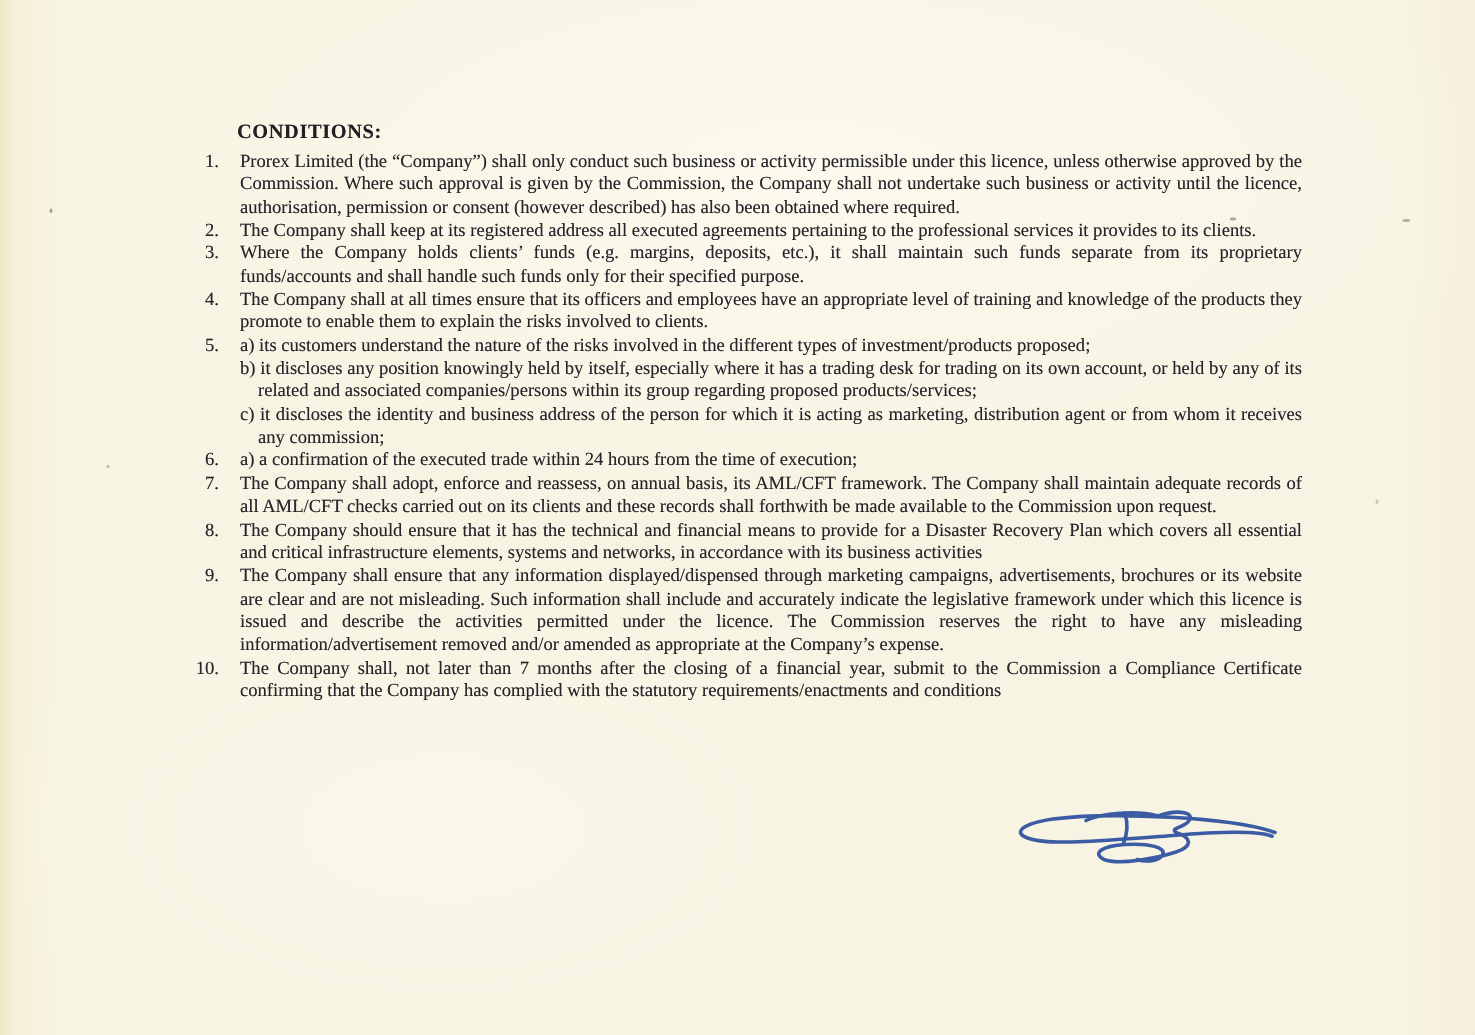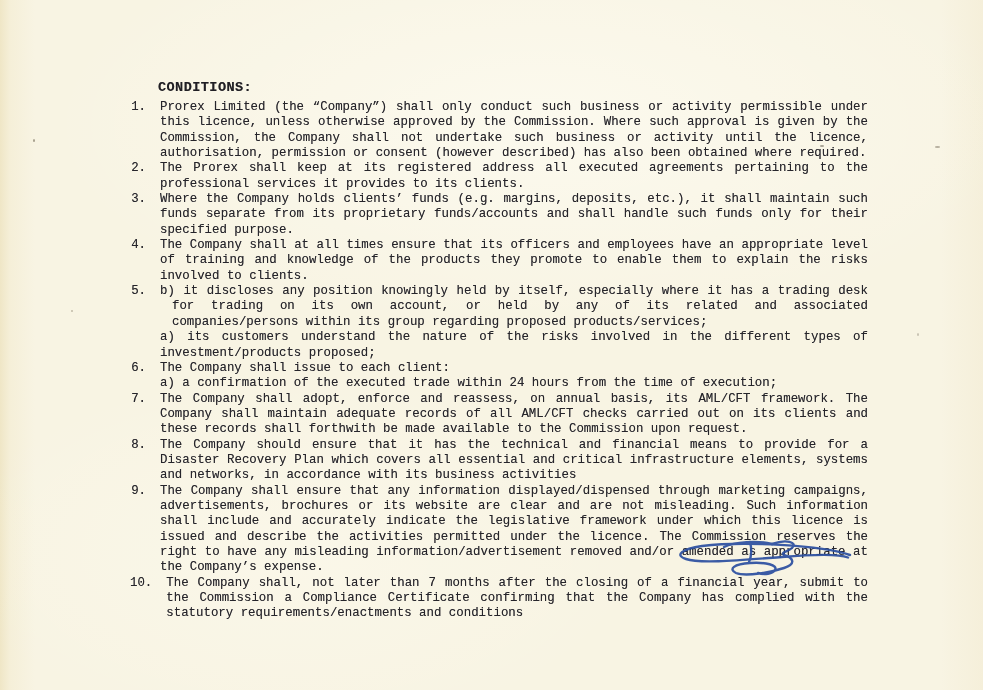--- a/index.html
+++ b/index.html
@@ -8,21 +8,20 @@
     background:#e9e2c8;
     font-family:"Liberation Serif","DejaVu Serif",serif;
   }
   .page{
     position:absolute;left:0;top:0;width:983px;height:690px;
     background:
       radial-gradient(ellipse 700px 300px at 55% 18%, rgba(255,254,247,0.55), rgba(255,254,247,0) 70%),
       radial-gradient(ellipse 500px 260px at 30% 80%, rgba(255,253,244,0.35), rgba(255,253,244,0) 70%),
       linear-gradient(90deg, #efe6c6 0px, #f5efd8 10px, #f8f4e3 35px, #f8f4e3 940px, #f5efda 983px),
       #f8f4e3;
-    font-family: Liberation Mono, monospace;
   }
   .heading{
     position:absolute;left:158px;top:80px;
     font-size:13.6px;font-weight:bold;color:#201f24;
     letter-spacing:0.4px;
     text-shadow:0 0 0.4px rgba(45,42,50,0.55);
   }
   .conditions{
     position:absolute;left:130px;top:100px;width:738px;
     font-size:12.4px;line-height:15.35px;color:#26252b;
@@ -59,46 +58,46 @@
   <div class="conditions">
       <div class="cond-row">
         <div class="cond-num">1.</div>
         <div class="cond-body">
           <div class="cond-text">Prorex Limited (the “Company”) shall only conduct such business or activity permissible under this licence, unless otherwise approved by the Commission. Where such approval is given by the Commission, the Company shall not undertake such business or activity until the licence, authorisation, permission or consent (however described) has also been obtained where required.</div>
         </div>
       </div>
       <div class="cond-row">
         <div class="cond-num">2.</div>
         <div class="cond-body">
-          <div class="cond-text">The Prorex shall keep at its registered address all executed agreements pertaining to the professional services it provides to its clients.</div>
+          <div class="cond-text">The Company shall keep at its registered address all executed agreements pertaining to the professional services it provides to its clients.</div>
         </div>
       </div>
       <div class="cond-row">
         <div class="cond-num">3.</div>
         <div class="cond-body">
           <div class="cond-text">Where the Company holds clients’ funds (e.g. margins, deposits, etc.), it shall maintain such funds separate from its proprietary funds/accounts and shall handle such funds only for their specified purpose.</div>
         </div>
       </div>
       <div class="cond-row">
         <div class="cond-num">4.</div>
         <div class="cond-body">
           <div class="cond-text">The Company shall at all times ensure that its officers and employees have an appropriate level of training and knowledge of the products they promote to enable them to explain the risks involved to clients.</div>
         </div>
       </div>
       <div class="cond-row">
         <div class="cond-num">5.</div>
         <div class="cond-body">
+          <div class="cond-sub">a) its customers understand the nature of the risks involved in the different types of investment/products proposed;</div>
           <div class="cond-sub hang">b) it discloses any position knowingly held by itself, especially where it has a trading desk for trading on its own account, or held by any of its related and associated companies/persons within its group regarding proposed products/services;</div>
-          <div class="cond-sub">a) its customers understand the nature of the risks involved in the different types of investment/products proposed;</div>
+          <div class="cond-sub hang">c) it discloses the identity and business address of the person for which it is acting as marketing, distribution agent or from whom it receives any commission;</div>
         </div>
       </div>
       <div class="cond-row">
         <div class="cond-num">6.</div>
         <div class="cond-body">
-          <div class="cond-text">The Company shall issue to each client:</div>
           <div class="cond-sub">a) a confirmation of the executed trade within 24 hours from the time of execution;</div>
         </div>
       </div>
       <div class="cond-row">
         <div class="cond-num">7.</div>
         <div class="cond-body">
           <div class="cond-text">The Company shall adopt, enforce and reassess, on annual basis, its AML/CFT framework. The Company shall maintain adequate records of all AML/CFT checks carried out on its clients and these records shall forthwith be made available to the Commission upon request.</div>
         </div>
       </div>
       <div class="cond-row">

